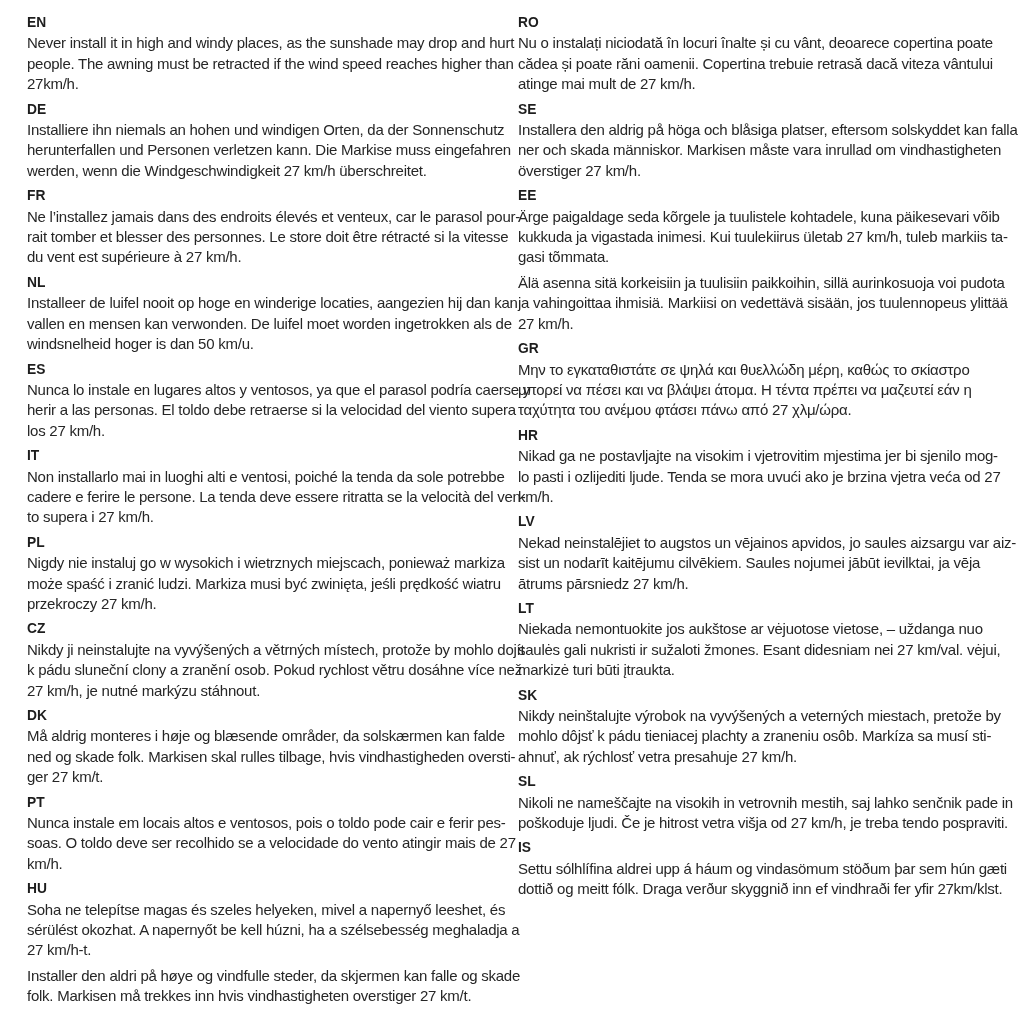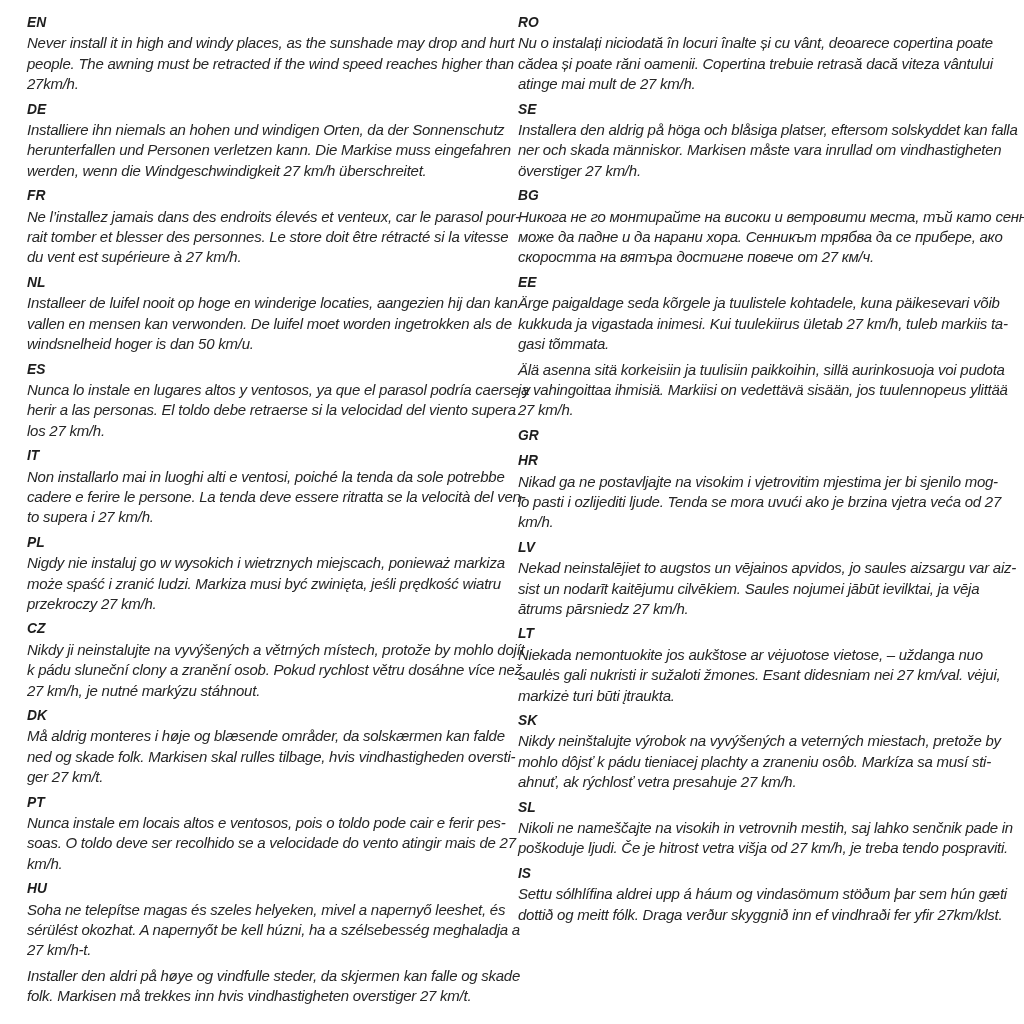--- a/index.html
+++ b/index.html
@@ -21,21 +21,20 @@
     padding: 13px 6px 0 27px;
     display: grid;
     grid-template-columns: 491px 1fr;
     column-gap: 0;
   }
   .column {
     min-width: 0;
   }
   .lang-section {
     margin: 0 0 5px 0;
-    font-style: italic;
   }
   .lang-code {
     margin: 0;
     font-size: 13.8px;
     font-weight: 700;
     line-height: 20.4px;
     color: #1d1d1d;
   }
   .warning-text {
     margin: 0;
@@ -131,38 +130,35 @@
 cădea și poate răni oamenii. Copertina trebuie retrasă dacă viteza vântului
 atinge mai mult de 27 km/h.</p>
     </section>
     <section class="lang-section">
       <h2 class="lang-code">SE</h2>
       <p class="warning-text">Installera den aldrig på höga och blåsiga platser, eftersom solskyddet kan falla
 ner och skada människor. Markisen måste vara inrullad om vindhastigheten
 överstiger 27 km/h.</p>
     </section>
     <section class="lang-section">
-      <h2 class="lang-code">BG</h2>
-      <p class="warning-text">Никога не го монтирайте на високи и ветровити места, тъй като сенникът
-може да падне и да нарани хора. Сенникът трябва да се прибере, ако
-скоростта на вятъра достигне повече от 27 км/ч.</p>
-    </section>
-    <section class="lang-section">
       <h2 class="lang-code">EE</h2>
       <p class="warning-text">Ärge paigaldage seda kõrgele ja tuulistele kohtadele, kuna päikesevari võib
 kukkuda ja vigastada inimesi. Kui tuulekiirus ületab 27 km/h, tuleb markiis ta-
 gasi tõmmata.</p>
     </section>
     <section class="lang-section">
       <p class="warning-text">Älä asenna sitä korkeisiin ja tuulisiin paikkoihin, sillä aurinkosuoja voi pudota
 ja vahingoittaa ihmisiä. Markiisi on vedettävä sisään, jos tuulennopeus ylittää
 27 km/h.</p>
     </section>
     <section class="lang-section">
       <h2 class="lang-code">GR</h2>
+      <p class="warning-text">Μην το εγκαταθιστάτε σε ψηλά και θυελλώδη μέρη, καθώς το σκίαστρο
+μπορεί να πέσει και να βλάψει άτομα. Η τέντα πρέπει να μαζευτεί εάν η
+ταχύτητα του ανέμου φτάσει πάνω από 27 χλμ/ώρα.</p>
     </section>
     <section class="lang-section">
       <h2 class="lang-code">HR</h2>
       <p class="warning-text">Nikad ga ne postavljajte na visokim i vjetrovitim mjestima jer bi sjenilo mog-
 lo pasti i ozlijediti ljude. Tenda se mora uvući ako je brzina vjetra veća od 27
 km/h.</p>
     </section>
     <section class="lang-section">
       <h2 class="lang-code">LV</h2>
       <p class="warning-text">Nekad neinstalējiet to augstos un vējainos apvidos, jo saules aizsargu var aiz-

